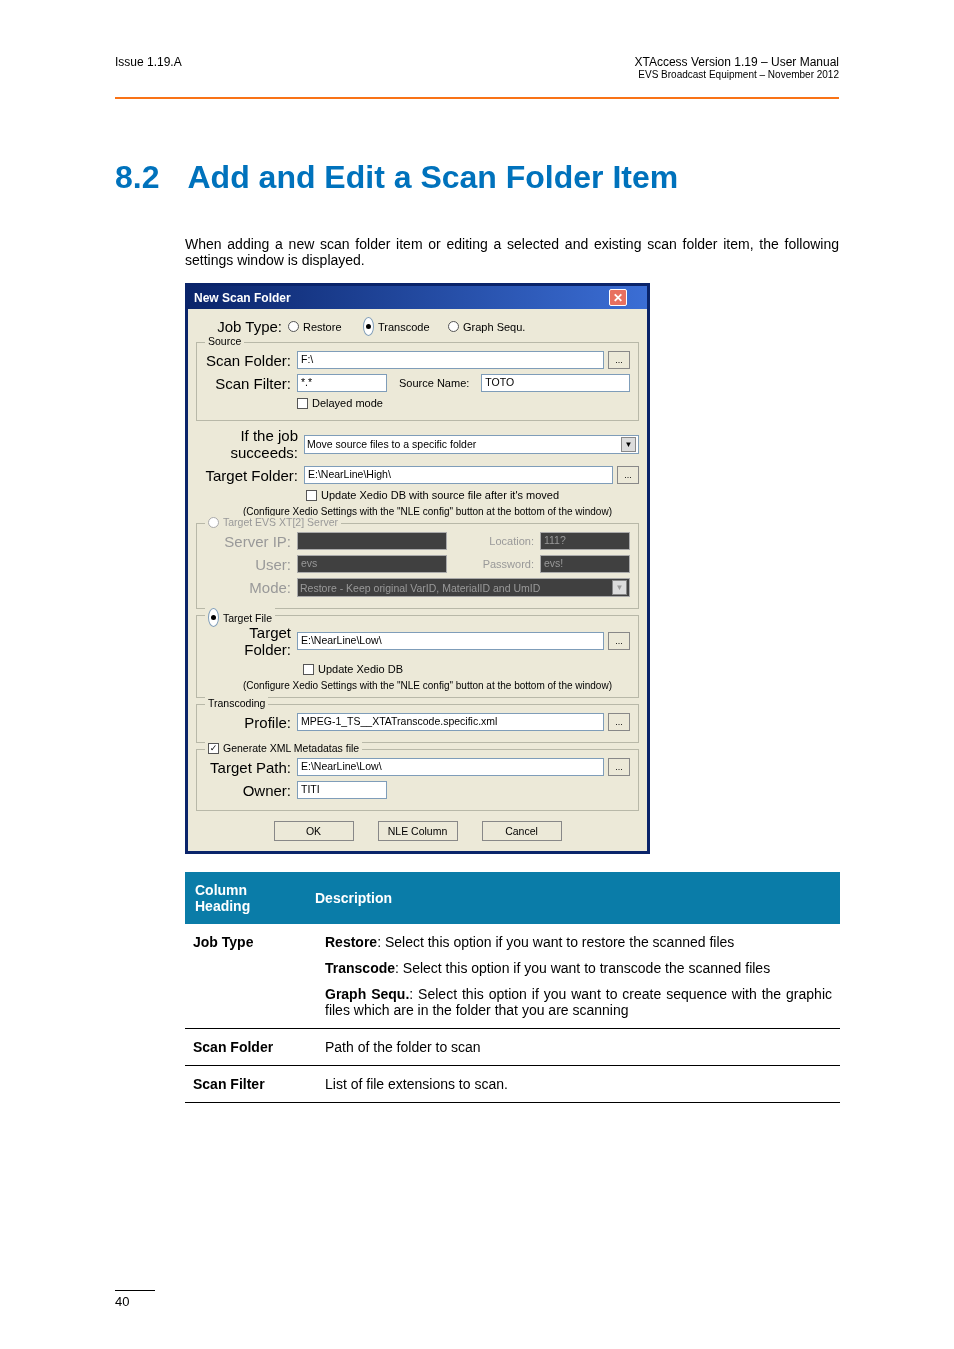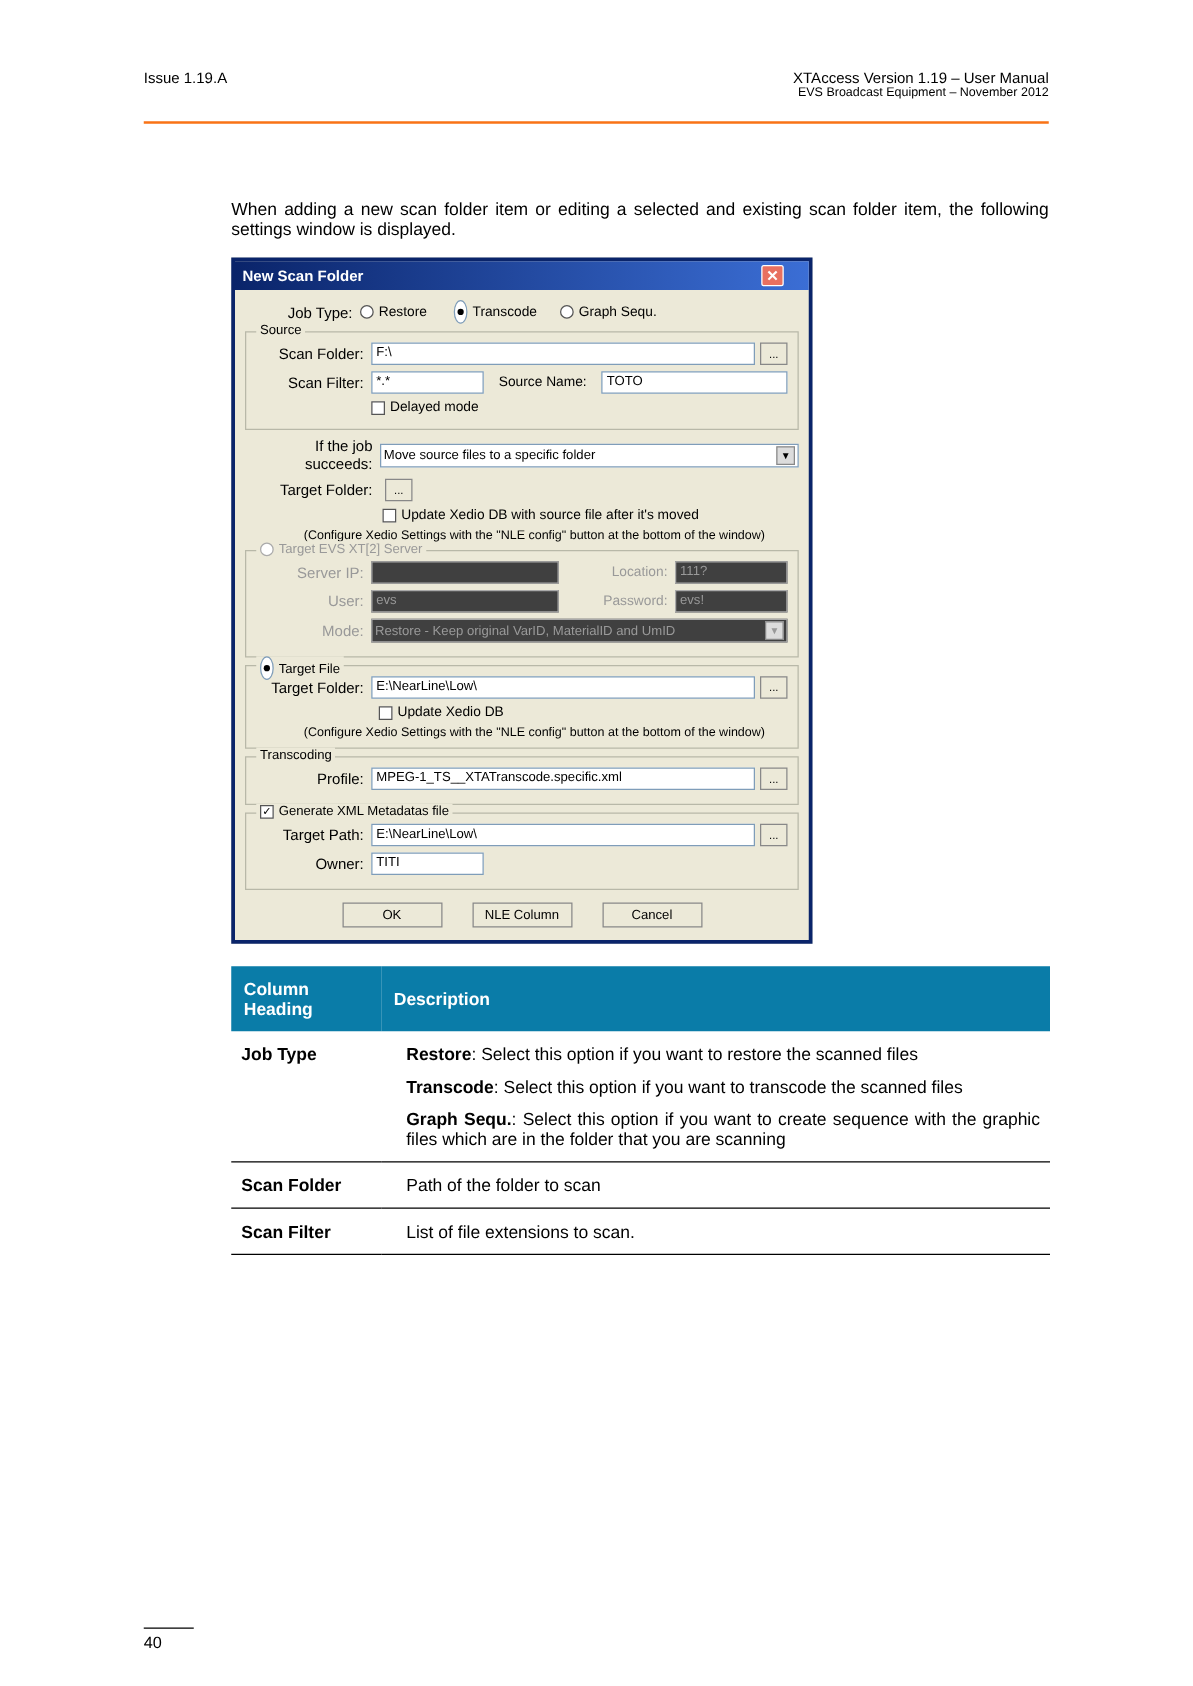--- a/index.html
+++ b/index.html
@@ -54,21 +54,21 @@
   .closebtn {
     width: 18px; height: 17px;
     background: #e87060;
     border: 1px solid #fff;
     display: flex; align-items: center; justify-content: center;
     color: #fff; font-weight: bold; font-size: 12px;
     border-radius: 2px;
   }
   .dbody { padding: 8px 8px 10px 8px; }
   .row { display: flex; align-items: center; margin-bottom: 5px; }
-  .lbl { width: 92px; text-align: right; padding-right: 6px; font-size: 12px; }
+  .lbl { width: 92px; text-align: right; padding-right: 6px; font-size: 15px; }
   .lbl-w { width: 108px; }
   .radio { width: 11px; height: 11px; border-radius: 50%; border: 1px solid #555; background: #fff; display:inline-flex; align-items:center; justify-content:center; margin-right:4px; }
   .radio.sel::after { content:""; width:5px; height:5px; border-radius:50%; background:#000; display:block; }
   .radio.dis { border-color:#aaa; }
   .inp {
     border: 1px solid #7f9db9; background:#fff; height:18px;
     padding: 1px 3px; font-size:10.5px; font-family: Tahoma, sans-serif;
   }
   .inp.dis { background:#404040; color:#999; border-color:#aaa; }
   .sel { border: 1px solid #7f9db9; background:#fff; height:19px; font-size:10.5px; padding:1px 2px; display:flex; align-items:center; justify-content:space-between; }
@@ -81,35 +81,38 @@
   .note { font-size:10px; margin-left: 20px; }
   .dis-txt { color:#999; }
   .btns { display:flex; justify-content:center; gap:24px; margin-top:10px; }
   .btn { width:80px; height:20px; border:1px solid #888; background:#ece9d8; font-size:10.5px; display:flex; align-items:center; justify-content:center; }
   .desc-table { margin: 18px 0 0 70px; width: 655px; font-size: 14px; border-collapse: collapse; }
   .desc-table thead th { background:#0a7ca8; color:#fff; text-align:left; padding:10px 10px; font-size:14px; font-weight:bold; }
   .desc-table td { padding:10px 8px; vertical-align:top; border-bottom:1px solid #000; }
   .desc-table td.col1 { width:120px; font-weight:bold; }
   .desc-table p { margin:0 0 10px 12px; text-align:justify; }
   .desc-table p:last-child { margin-bottom:0; }
-  .pagenum { position:absolute; bottom:28px; left:115px; font-size:13px; border-top:1px solid #000; padding-top:3px; width:40px; }
+  .pagenum { position:absolute; bottom:40px; left:115px; font-size:13px; border-top:1px solid #000; padding-top:3px; width:40px; }
 </style>
 </head>
 <body>
 
 <div class="page">
 
   <div class="header">
     <div>Issue 1.19.A</div>
     <div class="header-right">
       <div>XTAccess  Version 1.19 – User Manual</div>
       <div class="sub">EVS Broadcast Equipment – November 2012</div>
     </div>
   </div>
 
+  <div class="section-title">
+    <span class="num">8.2</span><span>Add and Edit a Scan Folder Item</span>
+  </div>
 
   <p class="intro">When adding a new scan folder item or editing a selected and existing scan folder item, the following settings window is displayed.</p>
 
   <div class="dialog">
     <div class="titlebar">
       <span>New Scan Folder</span>
       <div class="closebtn">✕</div>
     </div>
     <div class="dbody">
 
@@ -147,20 +150,21 @@
 
       <div class="row">
         <div class="lbl lbl-w">If the job succeeds:</div>
         <div class="sel" style="flex:1">
           <span>Move source files to a specific folder</span>
           <span class="arr">▼</span>
         </div>
       </div>
       <div class="row">
         <div class="lbl lbl-w">Target Folder:</div>
+        <div class="inp" style="flex:1">E:\NearLine\High\</div>
         <div class="browse">...</div>
       </div>
       <div class="row" style="margin-left:110px">
         <span class="chk"></span>
         <span>Update Xedio DB with source file after it's moved</span>
       </div>
       <div class="note" style="text-align:center">(Configure Xedio Settings with the "NLE config" button at the bottom of the window)</div>
 
       <div class="fieldset">
         <div class="legend dis">

